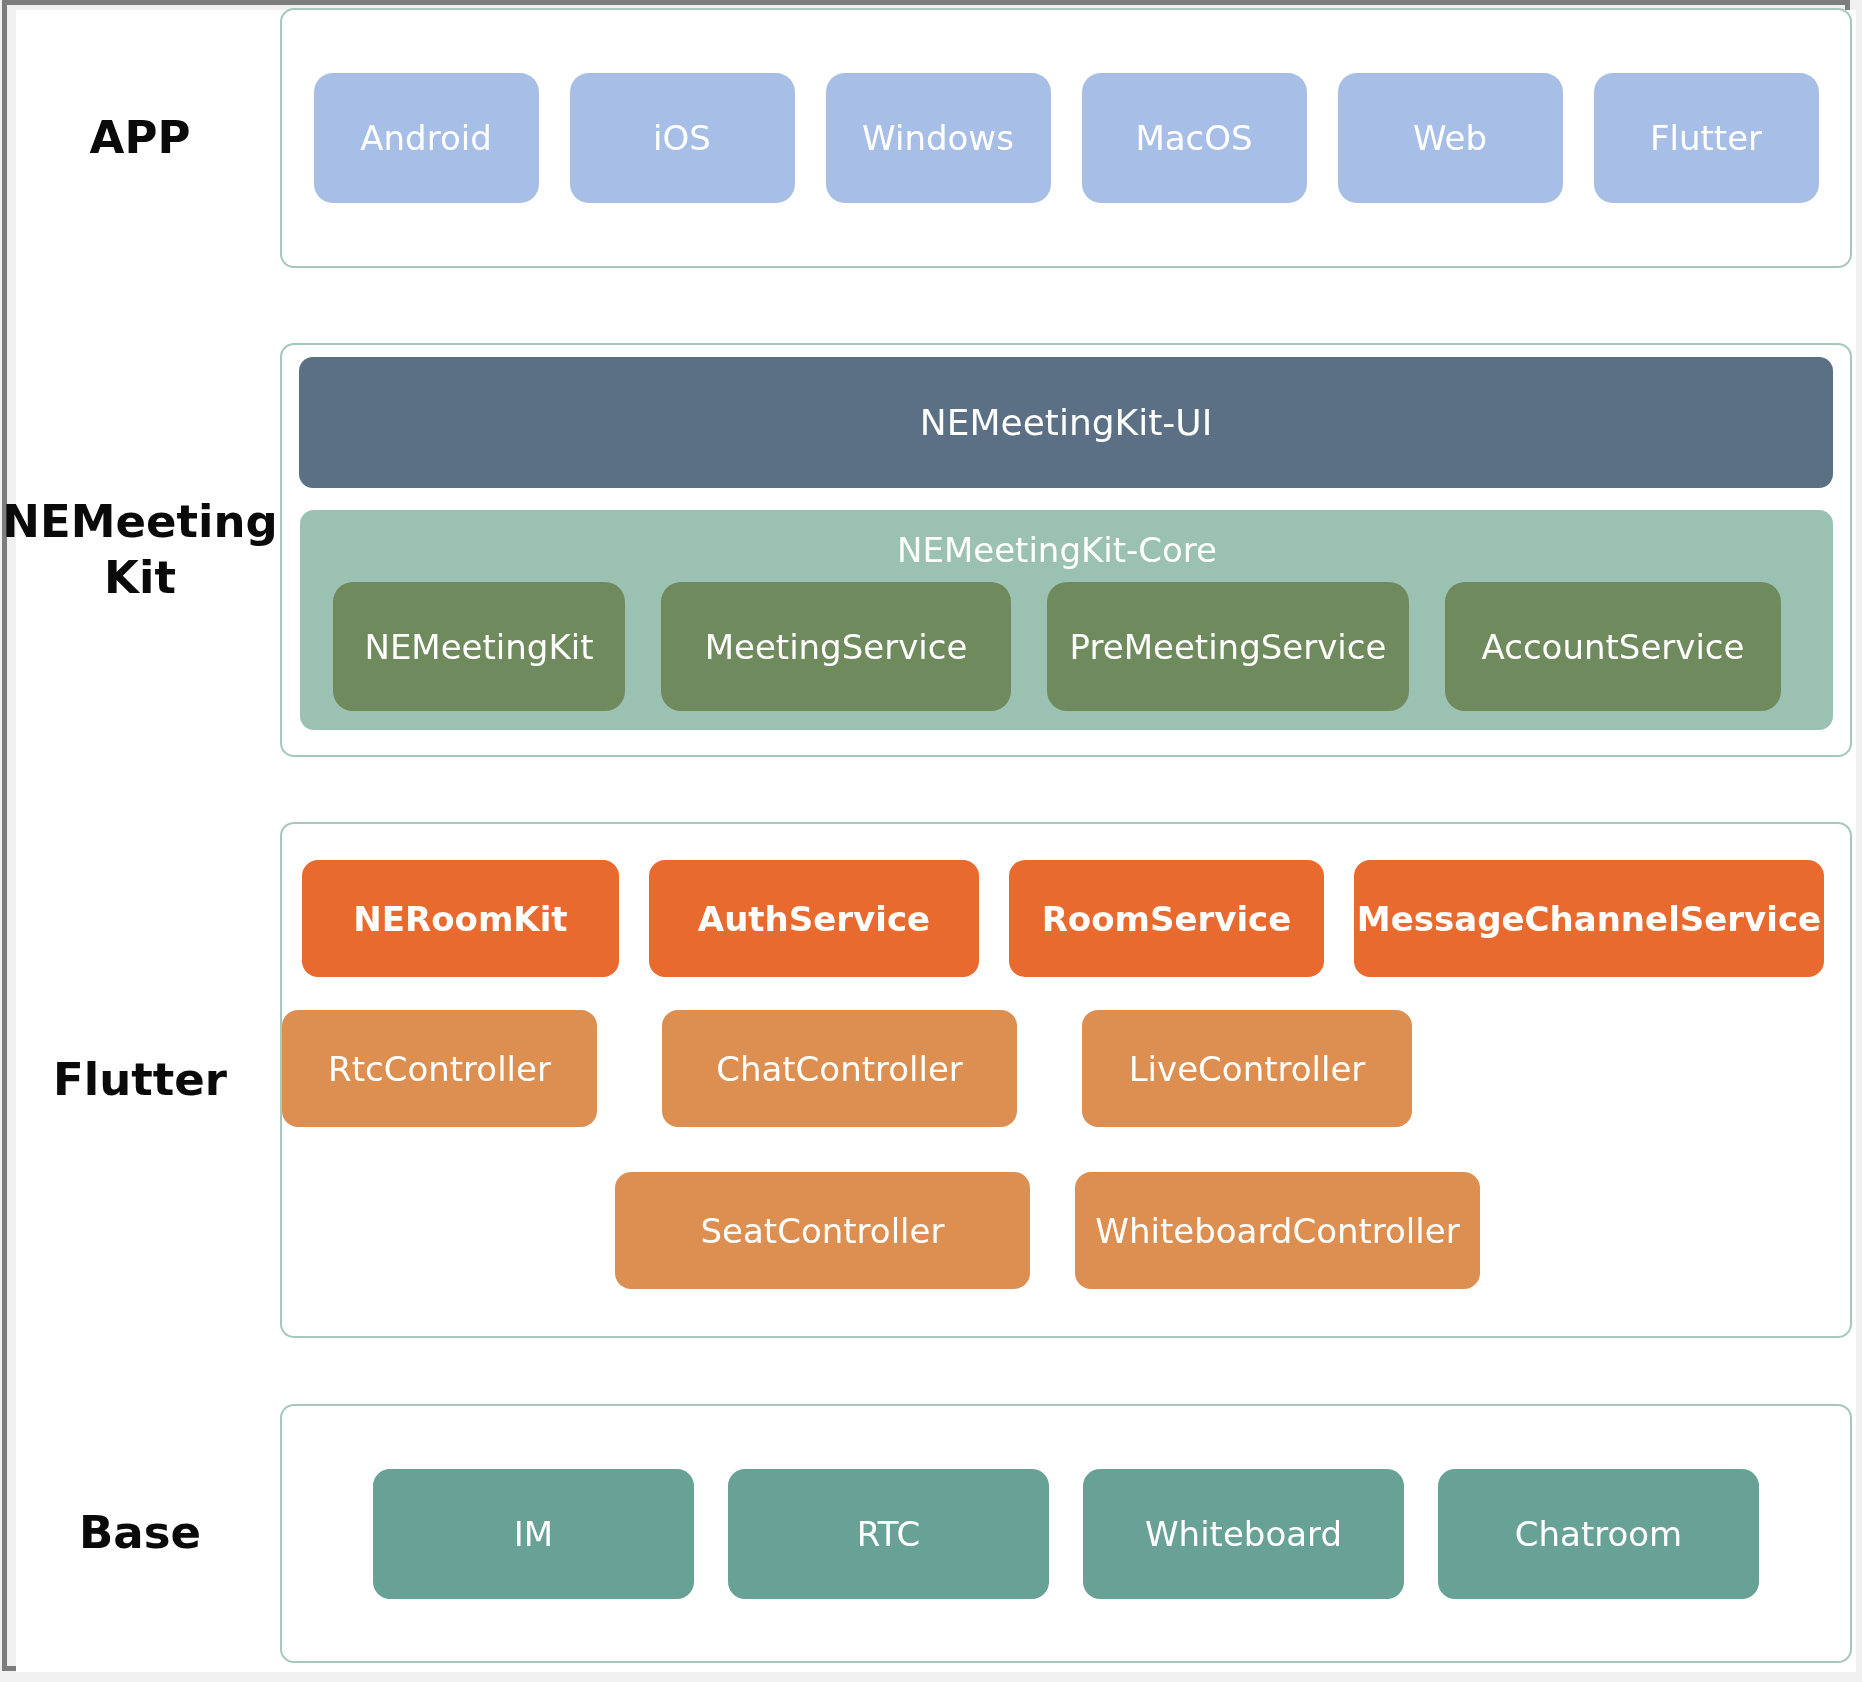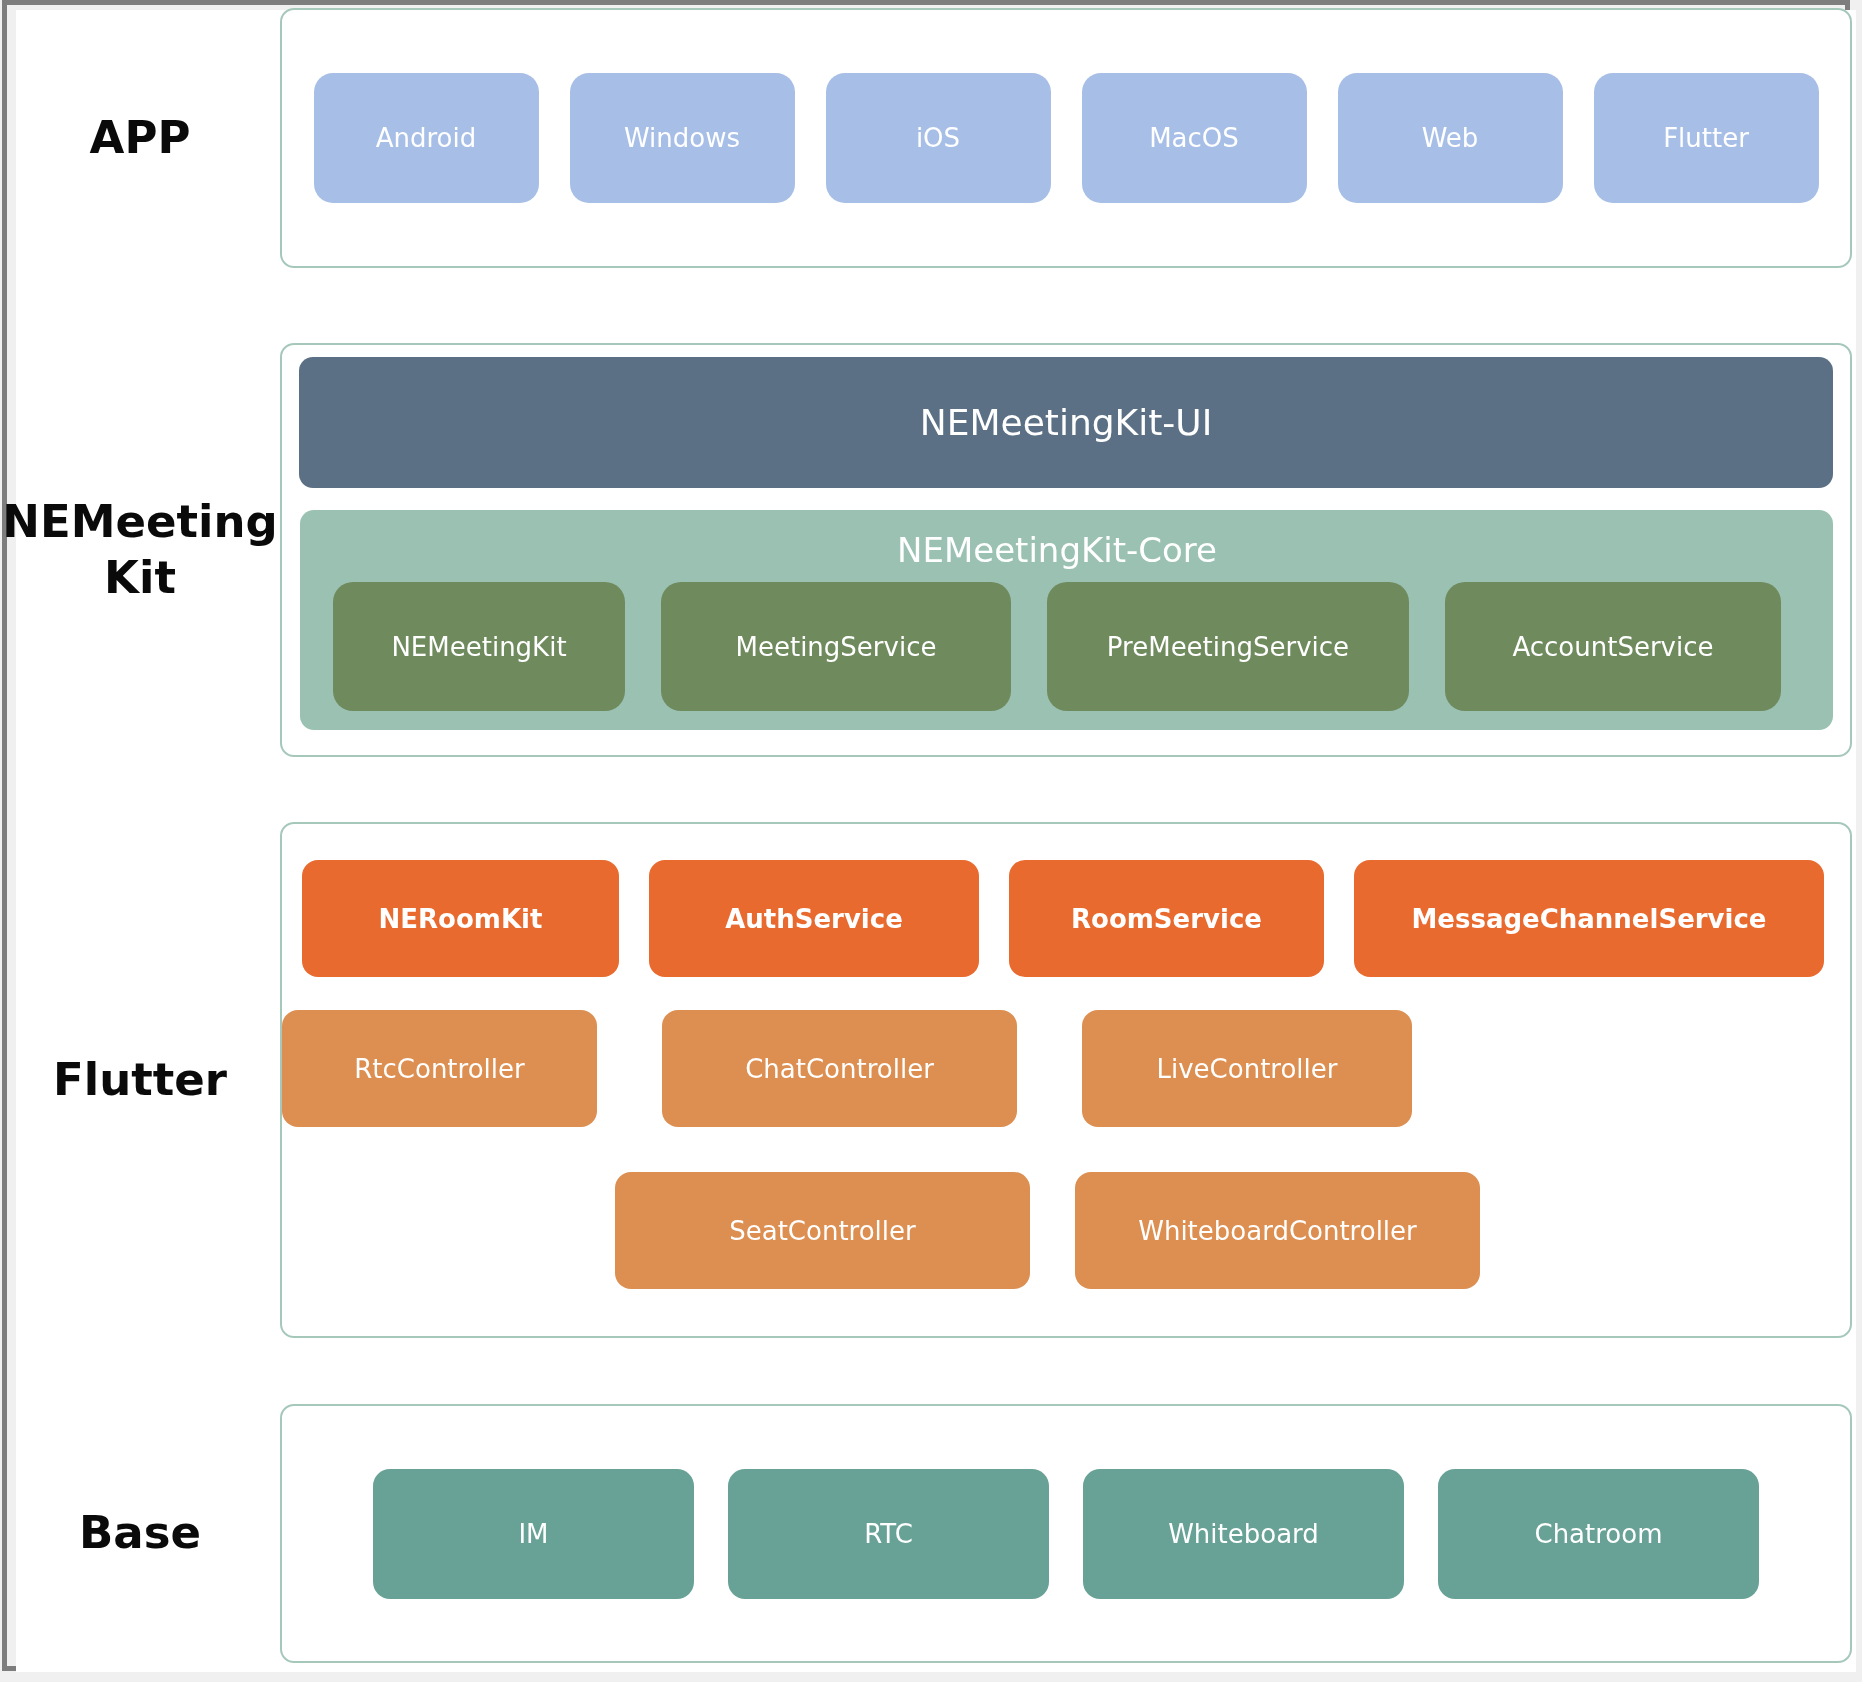--- a/index.html
+++ b/index.html
@@ -34,21 +34,21 @@
     color:#0a0a0a;font-weight:bold;font-size:45px;line-height:56px;
     letter-spacing:0px;
   }
   .lbl-app {top:110px;}
   .lbl-meet{top:494px;}
   .lbl-neroom{top:1052px;}
   .lbl-base{top:1505px;}
   
   .box{
     display:flex;align-items:center;justify-content:center;
-    color:#ffffff;font-size:26px;border-radius:17px;box-sizing:border-box;
+    color:#ffffff;font-size:34px;border-radius:17px;box-sizing:border-box;
     white-space:nowrap;
   }
   .app-box{width:225px;height:130px;background:#a7bfe7;border-radius:19px;}
   
   .ui-bar{
     margin:12px 17px 0 17px;height:131px;background:#5b7084;
     border-radius:14px;display:flex;align-items:center;justify-content:center;
     color:#fff;font-size:36px;
   }
   .core{
@@ -79,22 +79,22 @@
 <div class="gutter-label lbl-app">APP</div>
 <div class="gutter-label lbl-meet">
   <div>NEMeeting</div>
   <div>Kit</div>
 </div>
 <div class="gutter-label lbl-neroom">Flutter</div>
 <div class="gutter-label lbl-base">Base</div>
 
 <div class="section sec-app">
   <div class="box app-box">Android</div>
+  <div class="box app-box">iOS</div>
   <div class="box app-box">Windows</div>
-  <div class="box app-box">iOS</div>
   <div class="box app-box">MacOS</div>
   <div class="box app-box">Web</div>
   <div class="box app-box">Flutter</div>
 </div>
 
 <div class="section sec-meet">
   <div class="ui-bar">NEMeetingKit-UI</div>
   <div class="core">
     <div class="core-title">NEMeetingKit-Core</div>
     <div class="core-row">

